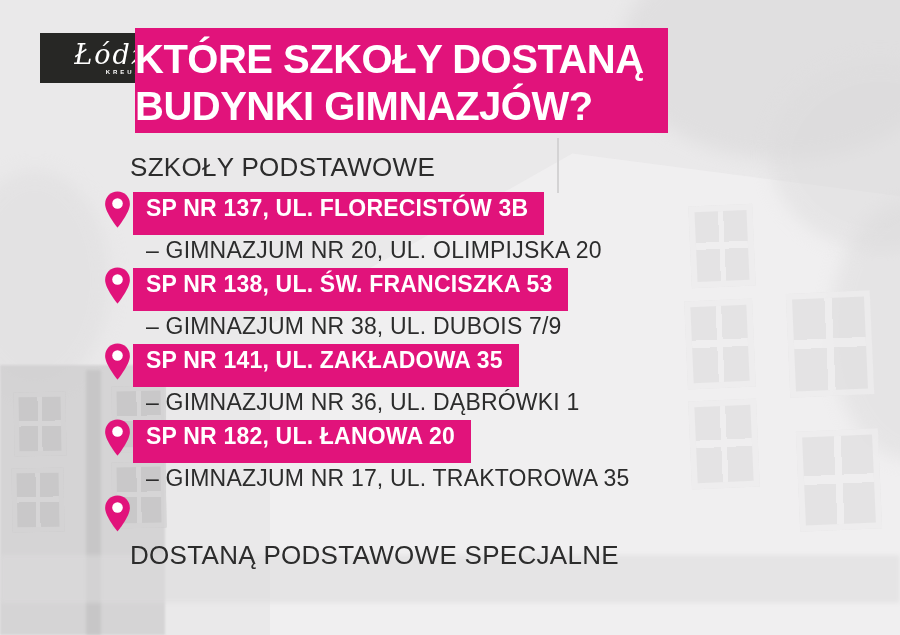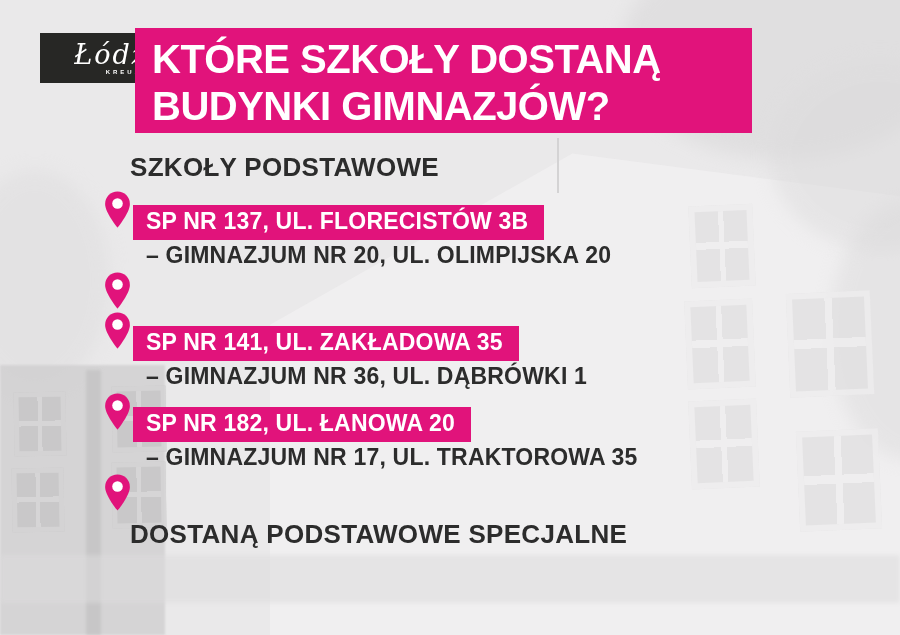--- a/index.html
+++ b/index.html
@@ -35,38 +35,38 @@
   .bg-pole{left:557px;top:138px;width:2px;height:55px;background:#d4d3d4;}
 
   
   .logo-box{position:absolute;left:0;top:33px;width:124px;height:50px;background:var(--logo-background);
             z-index:2;display:flex;align-items:center;justify-content:flex-end;padding-right:16px;box-sizing:border-box;margin-left:40px;}
   .logo-inner{text-align:right;line-height:1;}
   .logo-word{font-family:"DejaVu Serif",serif;font-style:italic;font-weight:400;
              font-size:27px;color:#fff;letter-spacing:2px;}
   .logo-tagline{display:block;font-size:6px;letter-spacing:3px;color:#fff;margin-top:1px;font-weight:bold;}
 
-  .title{position:absolute;left:135px;top:28px;width:617px;height:105px;box-sizing:border-box;
+  .title{position:absolute;left:135px;top:28px;width:533px;height:105px;box-sizing:border-box;
          background:var(--accent);color:var(--text-on-accent);z-index:2;
          font-size:40px;font-weight:bold;line-height:47px;letter-spacing:-0.5px;
-         padding:8px 0 0 17px;margin:0;}
+         padding:8px 0 0 0;margin:0;}
 
   
   .content{position:absolute;left:104px;top:152px;right:0;z-index:2;}
-  .section-heading{font-size:26px;font-weight:bold;color:var(--ink);
+  .section-heading{font-size:26px;font-weight:normal;color:var(--ink);
                    margin:0 0 9px 26px;letter-spacing:0.3px;}
   .section + .section{margin-top:8px;}
   .item{display:flex;align-items:flex-start;margin-bottom:4px;}
   .pin{width:27px;height:37px;flex:none;margin-top:-1px;}
   .pin svg{display:block;width:27px;height:37px;}
   .item-lines{margin-left:2px;}
   .school-bar{display:inline-block;background:var(--accent);color:var(--text-on-accent);
-              font-size:23px;font-weight:bold;line-height:32px;padding:0 16px 3px 13px;
-              letter-spacing:0.2px;white-space:nowrap;margin-top:13px;}
-  .gym-line{font-size:23px;font-weight:bold;color:var(--ink);line-height:27px;
+              font-size:23px;font-weight:bold;line-height:32px;padding:0 16px 11px 13px;
+              letter-spacing:0.2px;white-space:nowrap;}
+  .gym-line{font-size:23px;font-weight:normal;color:var(--ink);line-height:27px;
             padding:2px 0 0 13px;letter-spacing:0.2px;white-space:nowrap;}
 </style>
 </head>
 <body>
 
 <div class="poster">
 
   <div class="bg">
     <div class="bg-wall"></div>
     <div class="blob bg-foliage-1"></div>
@@ -114,20 +114,24 @@
     </div>
   </div>
 
   <div class="item">
     <span class="pin">
       <svg viewBox="0 0 24 32" xmlns="http://www.w3.org/2000/svg">
         <path d="M12 0 C5.8 0 1 4.9 1 11 C1 18.8 12 32 12 32 C12 32 23 18.8 23 11 C23 4.9 18.2 0 12 0 Z" fill="var(--accent)"></path>
         <circle cx="12" cy="10.6" r="4.7" fill="#ffffff"></circle>
       </svg>
     </span>
+    <div class="item-lines">
+      <div class="school-bar">SP NR 138, UL. ŚW. FRANCISZKA 53</div>
+      <div class="gym-line">– GIMNAZJUM NR 38, UL. DUBOIS 7/9</div>
+    </div>
   </div>
 
   <div class="item">
     <span class="pin">
       <svg viewBox="0 0 24 32" xmlns="http://www.w3.org/2000/svg">
         <path d="M12 0 C5.8 0 1 4.9 1 11 C1 18.8 12 32 12 32 C12 32 23 18.8 23 11 C23 4.9 18.2 0 12 0 Z" fill="var(--accent)"></path>
         <circle cx="12" cy="10.6" r="4.7" fill="#ffffff"></circle>
       </svg>
     </span>
     <div class="item-lines">

